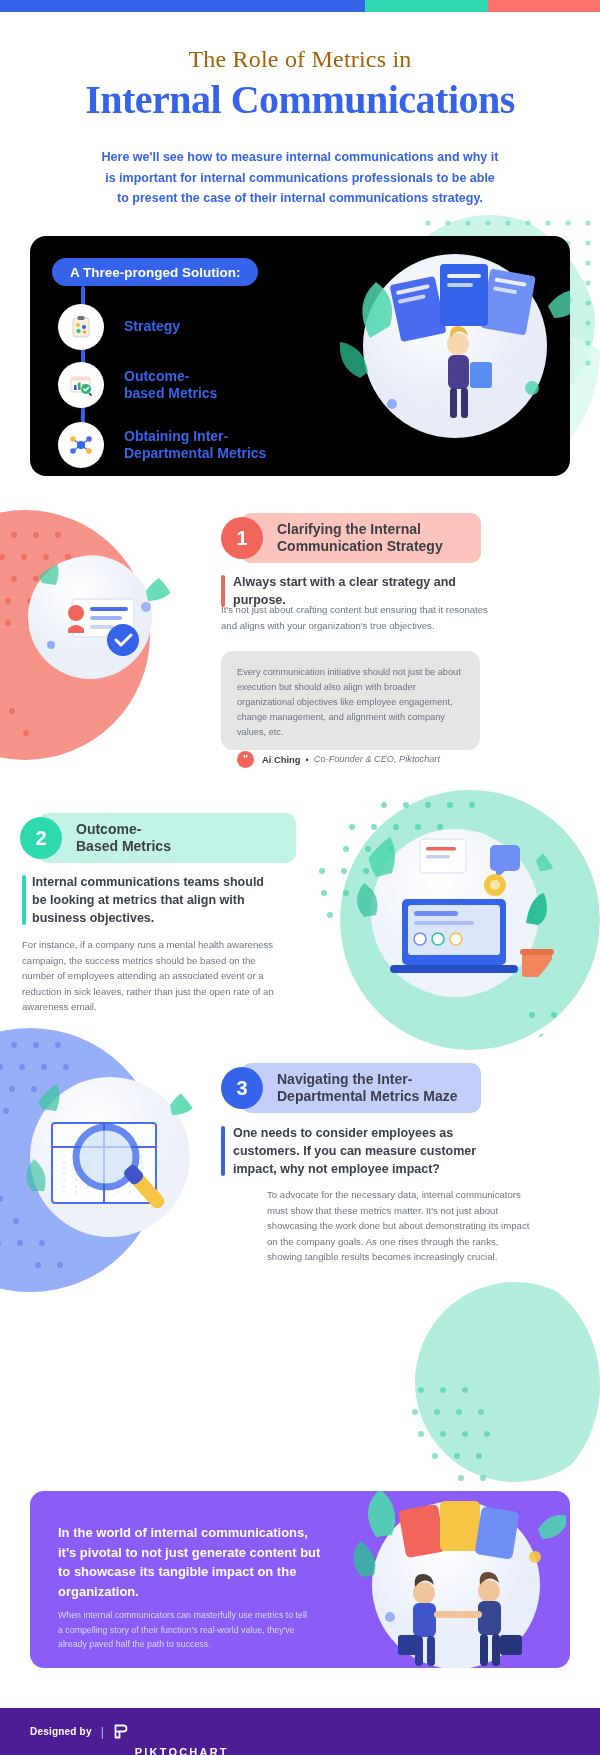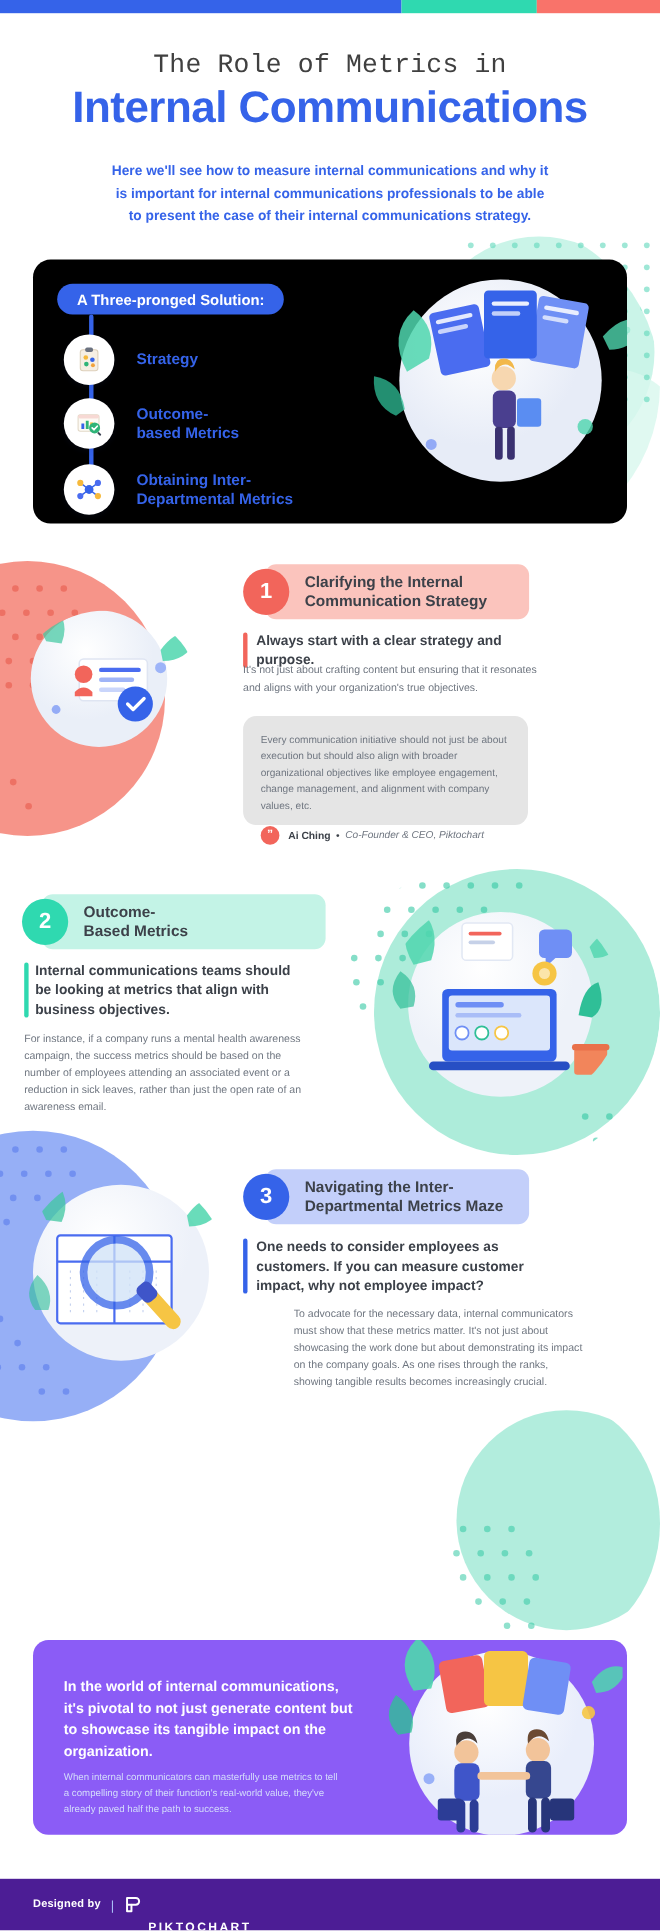--- a/index.html
+++ b/index.html
@@ -11,26 +11,26 @@
   }
   
   .topbar { display:flex; height:12px; width:100%; }
   .topbar .seg-blue  { flex:0 0 365px; background:#3563e9; }
   .topbar .seg-teal  { flex:0 0 123px; background:#2fd9b0; }
   .topbar .seg-coral { flex:1 1 auto;  background:#f9736a; }
 
   
   .header { text-align:center; padding:34px 40px 0; }
   .header .kicker {
-    font-size:24px; font-weight:400; color:#404040; letter-spacing:.2px;
-    font-family:Liberation Mono, monospace;
+    font-size:24px; font-weight:400; color:#a16207; letter-spacing:.2px;
+    font-family:Liberation Serif, serif;
   }
   .header .maintitle {
     font-size:40px; font-weight:700; color:#3563e9; letter-spacing:-.5px;
-    font-family:Liberation Sans, sans-serif; margin-top:3px; white-space:nowrap;
+    font-family:Liberation Serif, serif; margin-top:3px; white-space:nowrap;
   }
   .header .subtitle {
     margin:24px auto 0; max-width:400px; font-size:12.5px; line-height:1.65;
     font-weight:700; color:#3563e9;
   }
 
   
   .blob { position:absolute; border-radius:50%; pointer-events:none; }
   .dots { position:absolute; pointer-events:none; }
 

